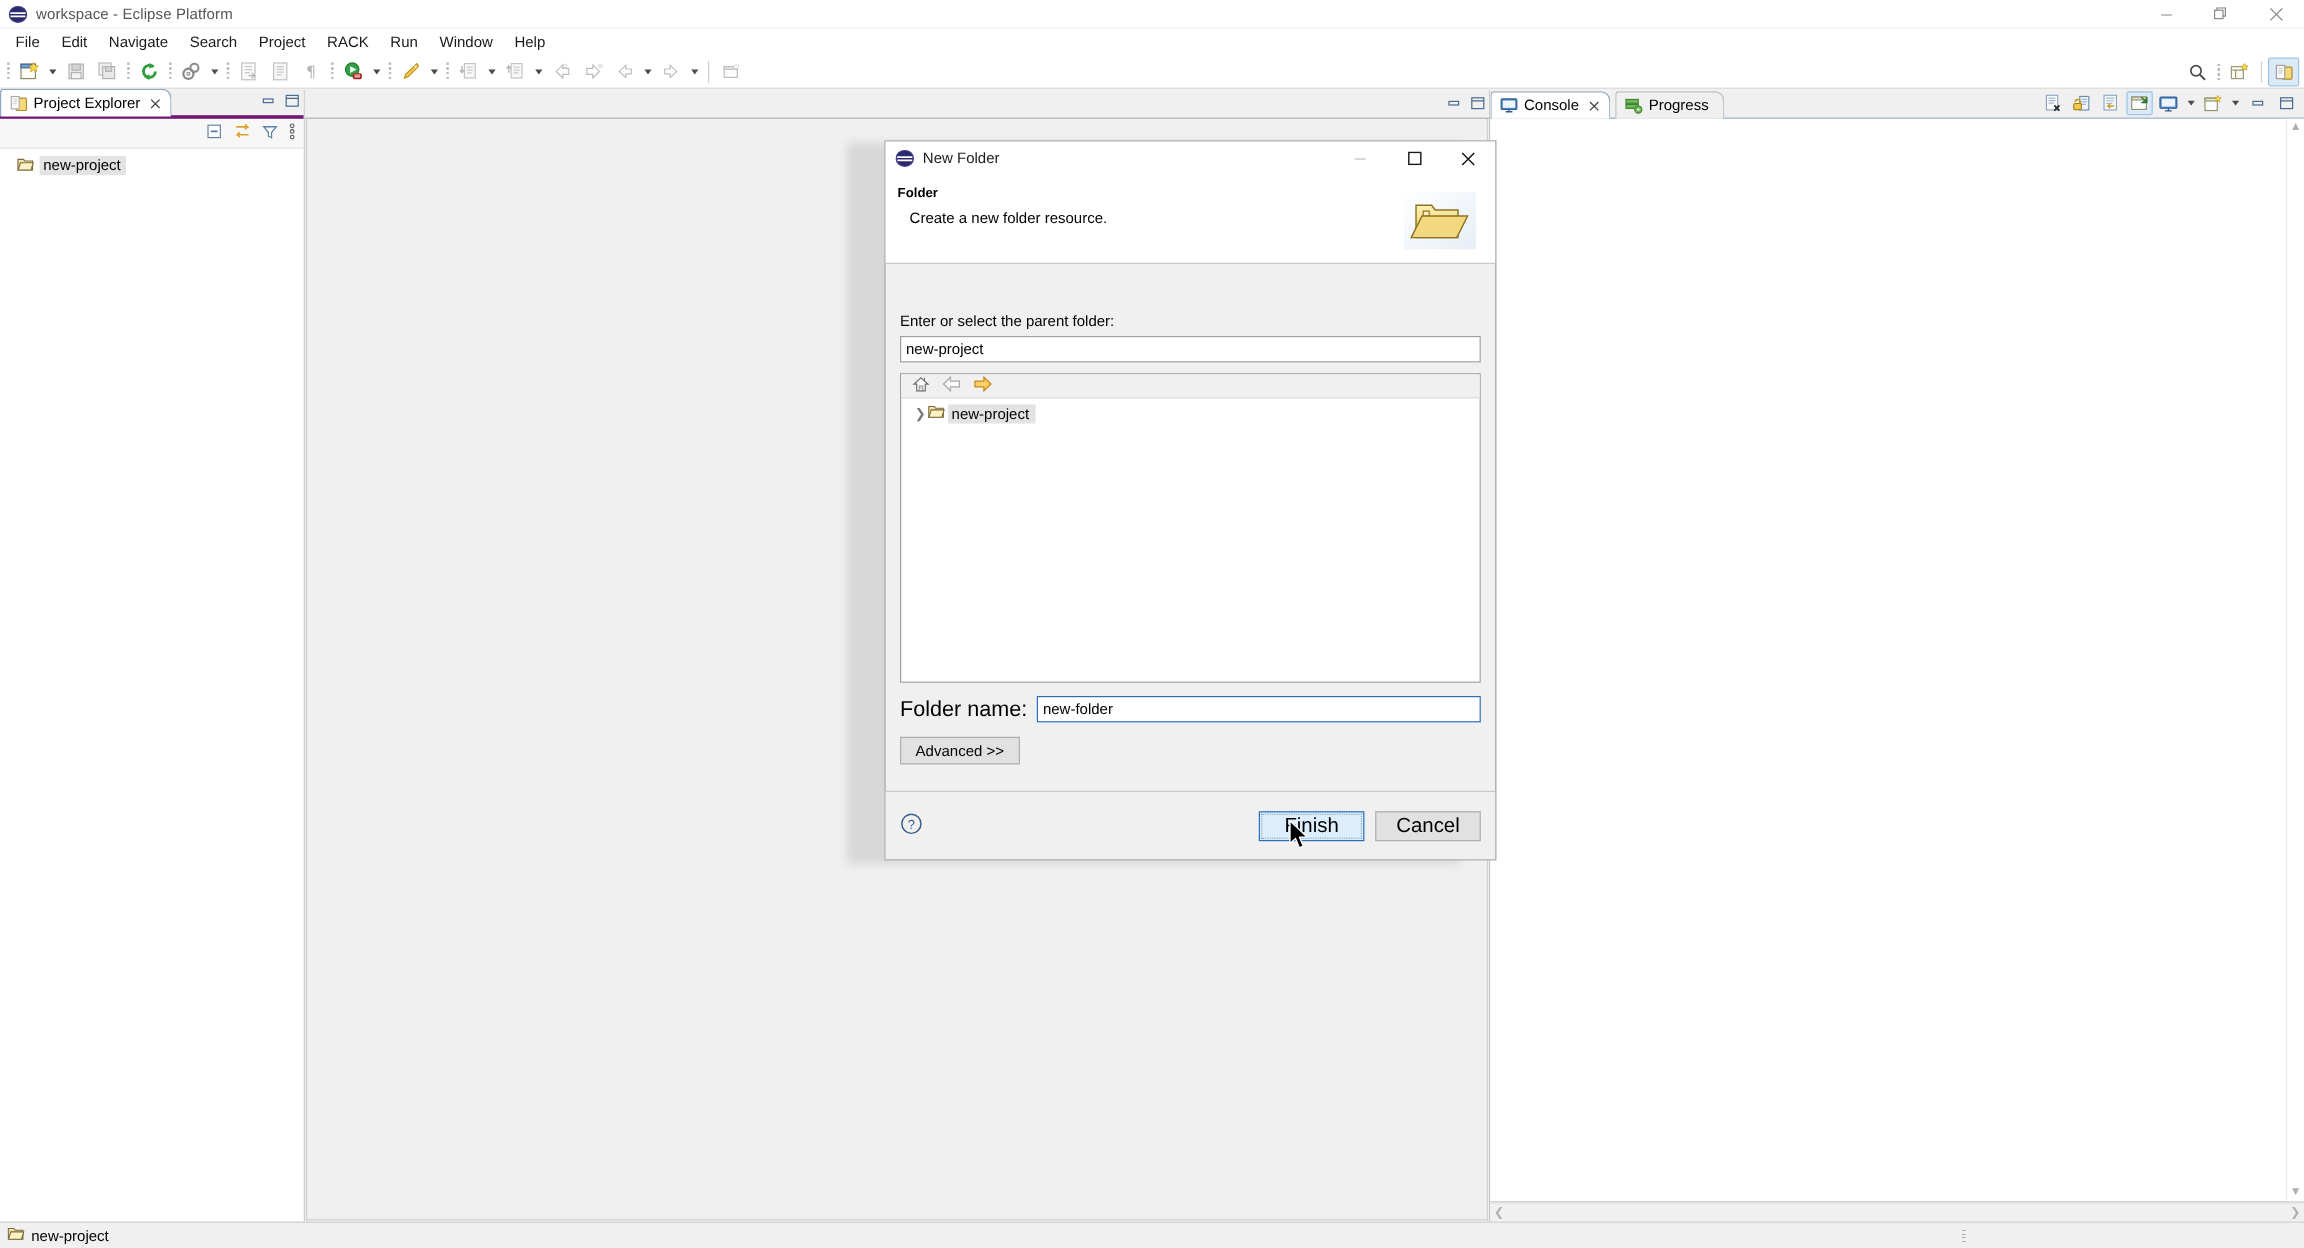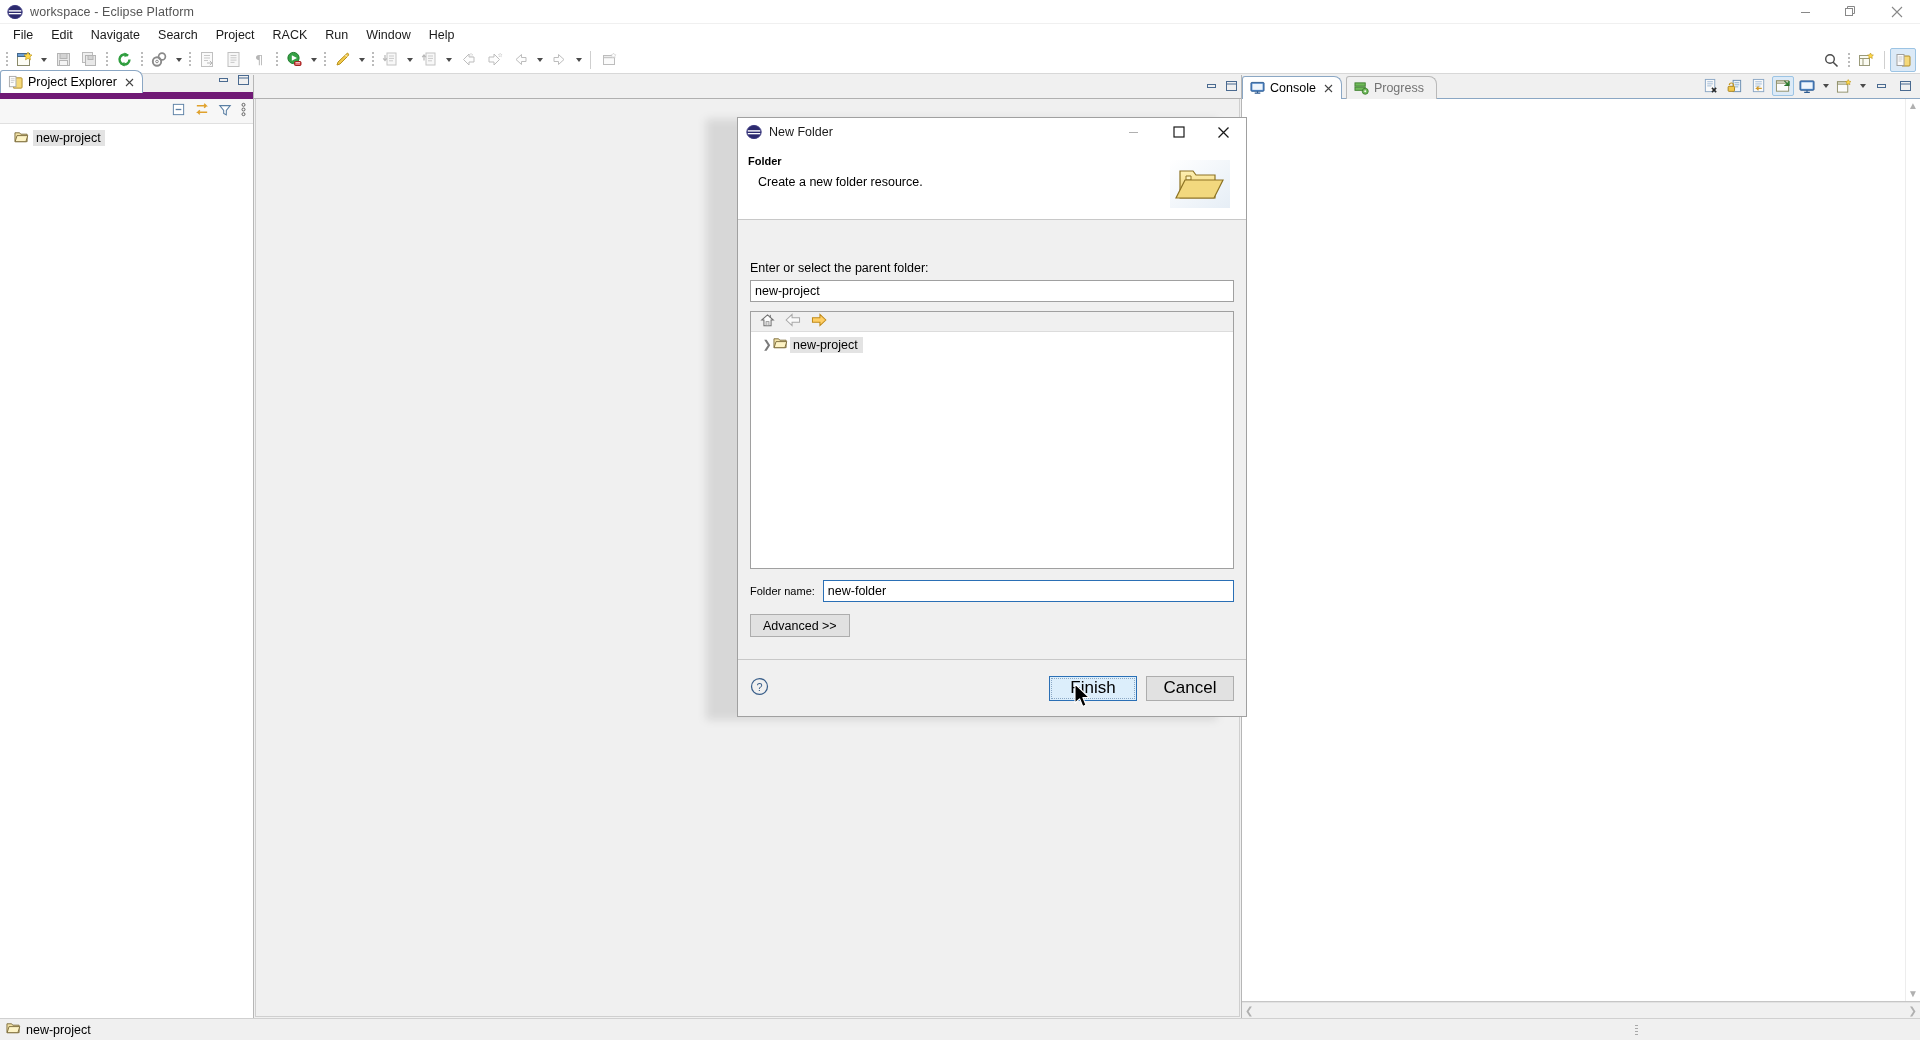--- a/index.html
+++ b/index.html
@@ -109,39 +109,39 @@
     width: 254px;
     background: #fff;
     border-right: 1px solid #b6b6b6;
     display: flex; flex-direction: column;
   }
   .view-tabbar {
     height: 24px;
     background: #f0f0f0;
     display: flex; align-items: flex-end;
     position: relative;
-    border-bottom: 7px solid #701a75;
+    border-bottom: 3px solid #701a75;
   }
   .view-tab {
     height: 23px;
     display: flex; align-items: center;
     padding: 0 6px 0 7px;
     background: #ffffff;
     border: 1px solid #8ba7c4;
     border-bottom: none;
     border-top-left-radius: 3px;
     border-top-right-radius: 8px;
     position: relative;
     top: 1px;
   }
   .view-tab .vt-label { font-size: 12.5px; margin: 0 6px 0 5px; }
   .view-tab.inactive {
     background: #f0f0f0;
     border-color: #b9b9b9;
-    color: #737373;
+    color: #000000;
     margin-top: 44px;
   }
   .tab-x {
     width: 13px; height: 13px;
     display: flex; align-items: center; justify-content: center;
   }
   .panel-ctrls {
     position: absolute; right: 3px; bottom: 3px;
     display: flex; align-items: center; gap: 7px;
   }
@@ -315,21 +315,21 @@
   .dlg-tree-row .chev {
     width: 12px; text-align: center; color: #7a7a7a; font-size: 11px;
   }
   .dlg-tree-row .dt-label {
     font-size: 12.5px; background: #e3e3e3; padding: 1px 5px 1px 3px; margin-left: 2px;
   }
   .dlg-fname-row {
     display: flex; align-items: center;
     margin-top: 11px;
   }
-  .dlg-fname-row .fl { font-size: 11px; margin-right: 8px; }
+  .dlg-fname-row .fl { font-size: 18px; margin-right: 8px; }
   .dlg-adv-btn {
     margin-top: 12px;
     height: 23px; min-width: 90px;
     background: #e1e1e1;
     border: 1px solid #adadad;
     font-family: "Liberation Sans", sans-serif;
     font-size: 12.5px;
     padding: 0 12px;
     cursor: default;
   }

